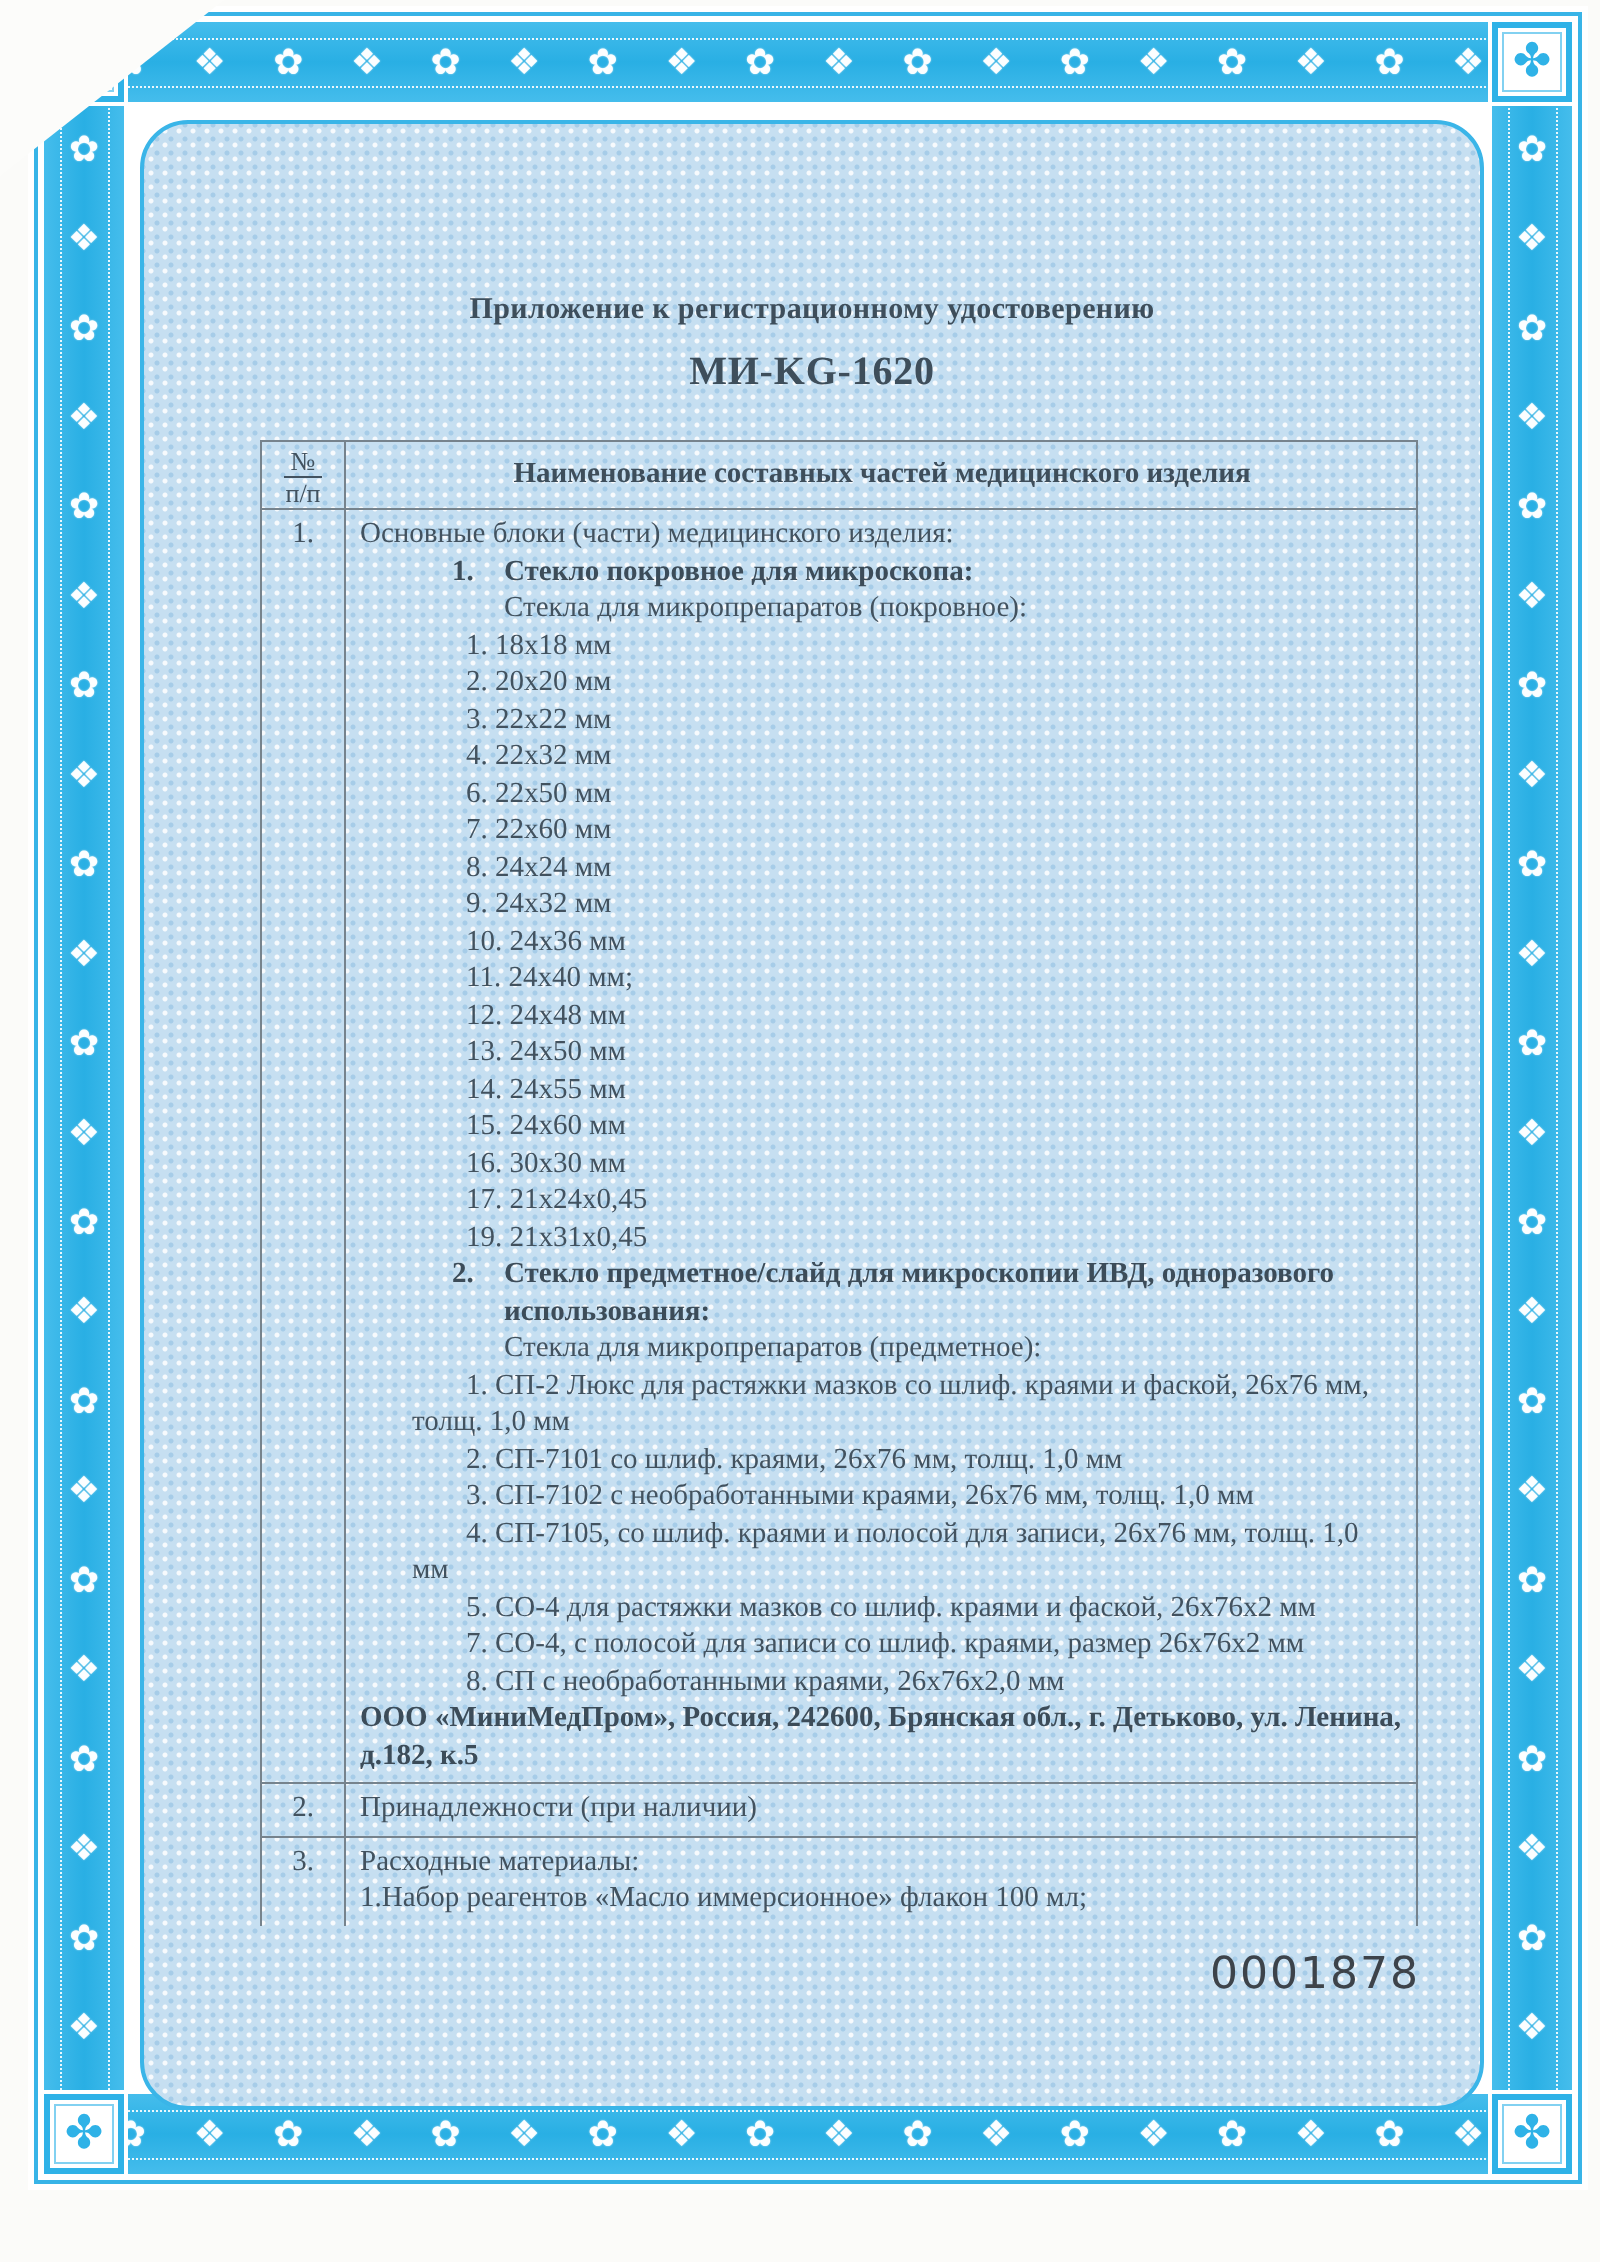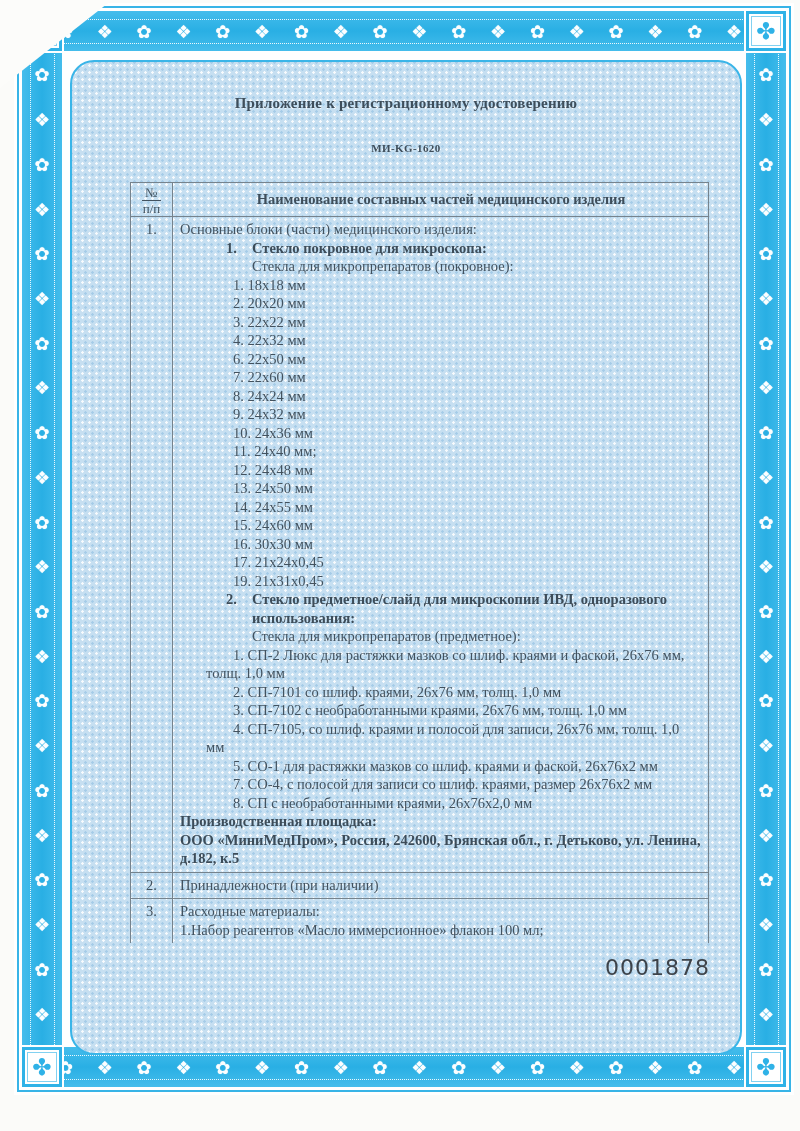--- a/index.html
+++ b/index.html
@@ -74,29 +74,29 @@
     background-image:
       radial-gradient(rgba(255,255,255,.85) 1px, rgba(255,255,255,0) 1.5px),
       radial-gradient(rgba(140,188,224,.55) 1px, rgba(255,255,255,0) 1.5px);
     background-size:7px 7px, 7px 7px;
     background-position:0 0, 3px 4px;
     border:2px solid #3ab5e8;
     border-radius:24px;
     color:#42525f;
   }
 
-  .content { padding:32px 0 0 0; font-size:14.5px; line-height:18.5px; }
+  .content { padding:84px 0 0 0; font-size:14.5px; line-height:18.5px; }
 
   .title {
     text-align:center; font-weight:bold; font-size:15px;
     color:#3e4e5b; letter-spacing:.2px;
   }
   .doc-number {
-    text-align:center; font-weight:bold; font-size:11px;
-    color:#3e4e5b; margin-top:26px; letter-spacing:.4px;
+    text-align:center; font-weight:bold; font-size:20px;
+    color:#3e4e5b; margin-top:12px; letter-spacing:.4px;
   }
 
   
   .doc-table {
     margin:25px 0 0 58px; width:579px;
     border:1.5px solid #76838d; border-bottom:none;
   }
   .t-row { display:flex; border-bottom:1.5px solid #76838d; }
   .t-row:last-child { border-bottom:none; }
   .cell-num {
@@ -218,26 +218,25 @@
                 <span class="sec-title">Стекло предметное/слайд для микроскопии ИВД, одноразового использования:</span>
               </div>
             </div>
             <div class="subtitle">Стекла для микропрепаратов (предметное):</div>
             <div class="slide-list">
 
             <div class="slide-item">1. СП-2 Люкс для растяжки мазков со шлиф. краями и фаской, 26х76 мм, толщ. 1,0 мм</div>
                 <div class="slide-item">2. СП-7101 со шлиф. краями, 26х76 мм, толщ. 1,0 мм</div>
                 <div class="slide-item">3. СП-7102 с необработанными краями, 26х76 мм, толщ. 1,0 мм</div>
                 <div class="slide-item">4. СП-7105, со шлиф. краями и полосой для записи, 26х76 мм, толщ. 1,0 мм</div>
-                <div class="slide-item">5. СО-1 для растяжки мазков со шлиф. краями и фаской, 26х76х2 мм</div>
+                <div class="slide-item">5. СО-4 для растяжки мазков со шлиф. краями и фаской, 26х76х2 мм</div>
                 <div class="slide-item">7. СО-4, с полосой для записи со шлиф. краями, размер 26х76х2 мм</div>
                 <div class="slide-item">8. СП с необработанными краями, 26х76х2,0 мм</div>
               </div>
 
-            <div class="prod-label">Производственная площадка:</div>
             <div class="prod-address">ООО «МиниМедПром», Россия, 242600, Брянская обл., г. Детьково, ул. Ленина, д.182, к.5</div>
           </div>
         </div>
 
         <div class="t-row">
           <div class="cell-num">2.</div>
           <div class="cell-body">Принадлежности (при наличии)</div>
         </div>
 
         <div class="t-row">

